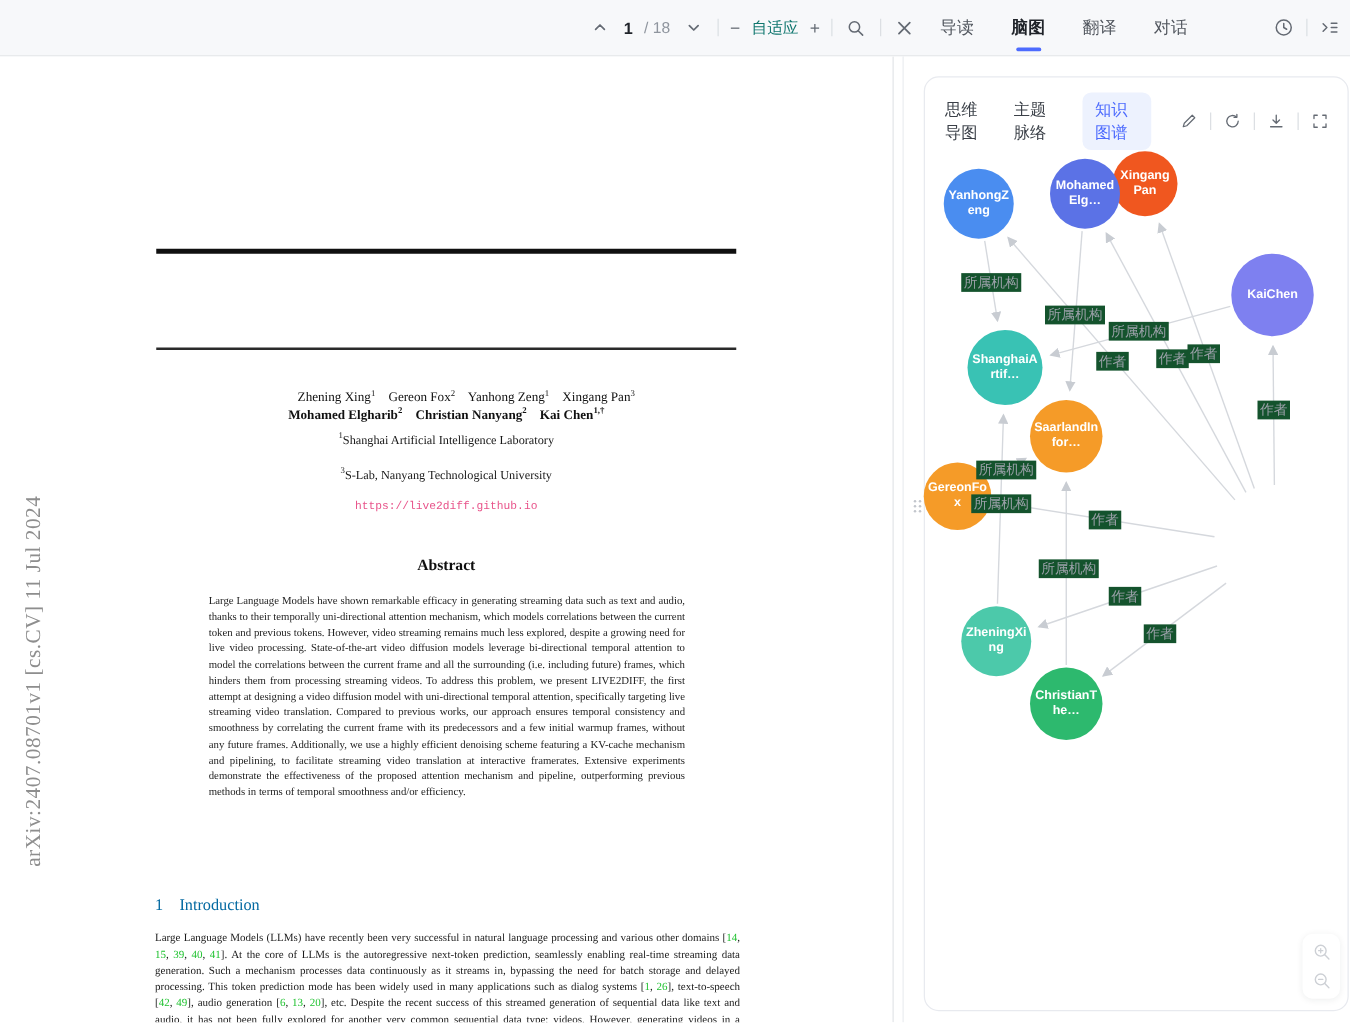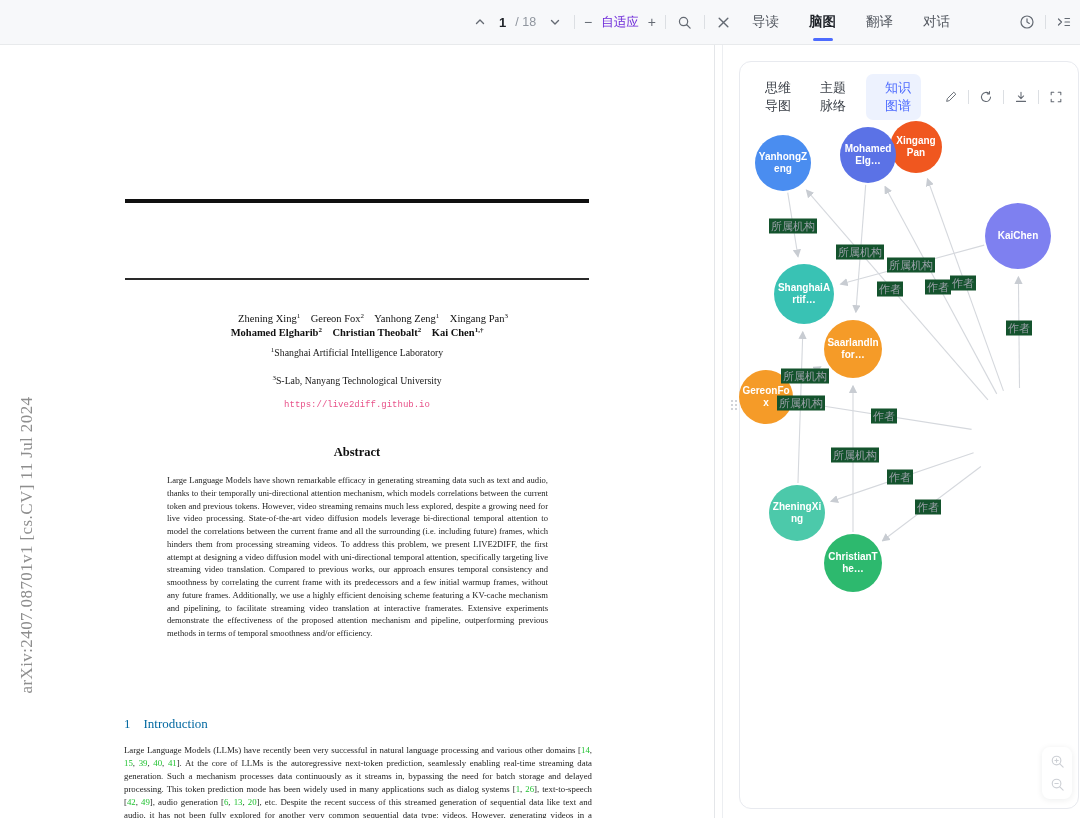--- a/index.html
+++ b/index.html
@@ -12,21 +12,21 @@
     background:#f7f8fa; border-bottom:1px solid #e8eaec; z-index:5; }
   .pdf-controls { position:absolute; left:470px; top:0; height:44px;
     display:flex; align-items:center; gap:9px; color:#646a73; }
   .icon-btn { display:flex; align-items:center; justify-content:center;
     width:20px; height:20px; border:none; background:transparent; color:#646a73; cursor:pointer; }
   .icon-btn svg { display:block; }
   .page-cur { font-size:13px; color:#1f2329; font-weight:600; }
   .page-total { font-size:12.5px; color:#8f959e; }
   .vsep { width:1px; height:14px; background:#dcdfe3; }
   .txt-btn { border:none; background:transparent; font-size:14px; color:#646a73; cursor:pointer; }
-  .fit-btn { border:none; background:transparent; font-size:12.5px; color:#6d28d9; cursor:pointer; }
+  .fit-btn { border:none; background:transparent; font-size:12.5px; color:#0f766e; cursor:pointer; }
 
   .panel-tabs { position:absolute; left:752px; top:0; height:44px;
     display:flex; align-items:center; gap:30px; }
   .panel-tab { position:relative; font-size:13.5px; color:#51565e; cursor:pointer;
     height:44px; display:flex; align-items:center; }
   .panel-tab.active { color:#1f2329; font-weight:700; }
   .panel-tab.active::after { content:""; position:absolute; left:50%;
     transform:translateX(-50%); bottom:3px; width:20px; height:3px;
     border-radius:2px; background:#4d6bfe; }
   .topbar-icons { position:absolute; right:6px; top:0; height:44px;
@@ -65,21 +65,21 @@
   .intro-h { position:absolute; left:124px; top:671px; font-size:13px; font-weight:400;
     color:#0369a1; white-space:pre; }
   .intro-p { position:absolute; left:124px; top:699px; width:468px;
     font-size:8.8px; line-height:12.95px; text-align:justify; color:#1c1c1c; }
   .cite { color:#21c231; }
 
   
   .graph-card { position:absolute; left:739px; top:61px; width:340px; height:748px;
     background:#fff; border:1px solid #e8eaef; border-radius:12px; z-index:1; }
   .graph-toolbar { display:flex; align-items:center; padding:12px 12px 10px 16px; gap:20px; }
-  .gtab { font-size:13px; color:#3b4048; cursor:pointer;text-align:right; }
+  .gtab { font-size:13px; color:#3b4048; cursor:pointer; }
   .gtab.pill { background:#edf2fe; color:#4d6bfe; font-weight:500;
     padding:5px 10px; border-radius:7px; }
   .gt-icons { margin-left:auto; display:flex; align-items:center; gap:7px; color:#8f959e; }
 
   
   #edge-svg { position:absolute; left:0; top:0; width:1080px; height:818px;
     pointer-events:none; z-index:2; }
   #graph-layer { position:absolute; left:0; top:0; width:1080px; height:818px;
     pointer-events:none; z-index:3; }
   .gnode { position:absolute; border-radius:50%; display:flex; align-items:center;
@@ -158,21 +158,21 @@
           </svg>
       </button>
     </div>
   </div>
 
   <div class="pdf-pane">
     <div class="arxiv-side">arXiv:2407.08701v1  [cs.CV]  11 Jul 2024</div>
     <div class="rule-thick"></div>
     <div class="rule-thin"></div>
     <div class="authors-l1 serif"><span>Zhening Xing</span><sup>1</sup><span>    Gereon Fox</span><sup>2</sup><span>    Yanhong Zeng</span><sup>1</sup><span>    Xingang Pan</span><sup>3</sup></div>
-    <div class="authors-l2 serif"><span>Mohamed Elgharib</span><sup>2</sup><span>    Christian Theobalt</span><sup>2</sup><span>    Kai Chen</span><sup>1,†</sup></div>
+    <div class="authors-l2 serif"><span>Mohamed Elgharib</span><sup>2</sup><span>    Christian Nanyang</span><sup>2</sup><span>    Kai Chen</span><sup>1,†</sup></div>
     <div class="affil serif" style="top:302px"><sup>1</sup><span>Shanghai Artificial Intelligence Laboratory</span></div>
     <div class="affil serif" style="top:330px"><sup>3</sup><span>S-Lab, Nanyang Technological University</span></div>
     <div class="paper-link">https://live2diff.github.io</div>
     <div class="abstract-h serif">Abstract</div>
     <div class="abstract-p serif">Large Language Models have shown remarkable efficacy in generating streaming data such as text and audio, thanks to their temporally uni-directional attention mechanism, which models correlations between the current token and previous tokens. However, video streaming remains much less explored, despite a growing need for live video processing. State-of-the-art video diffusion models leverage bi-directional temporal attention to model the correlations between the current frame and all the surrounding (i.e. including future) frames, which hinders them from processing streaming videos. To address this problem, we present LIVE2DIFF, the first attempt at designing a video diffusion model with uni-directional temporal attention, specifically targeting live streaming video translation. Compared to previous works, our approach ensures temporal consistency and smoothness by correlating the current frame with its predecessors and a few initial warmup frames, without any future frames. Additionally, we use a highly efficient denoising scheme featuring a KV-cache mechanism and pipelining, to facilitate streaming video translation at interactive framerates. Extensive experiments demonstrate the effectiveness of the proposed attention mechanism and pipeline, outperforming previous methods in terms of temporal smoothness and/or efficiency.</div>
     <div class="intro-h serif">1    Introduction</div>
     <div class="intro-p serif">Large Language Models (LLMs) have recently been very successful in natural language processing and various other domains [<span class="cite">14</span>, <span class="cite">15</span>, <span class="cite">39</span>, <span class="cite">40</span>, <span class="cite">41</span>]. At the core of LLMs is the autoregressive next-token prediction, seamlessly enabling real-time streaming data generation. Such a mechanism processes data continuously as it streams in, bypassing the need for batch storage and delayed processing. This token prediction mode has been widely used in many applications such as dialog systems [<span class="cite">1</span>, <span class="cite">26</span>], text-to-speech [<span class="cite">42</span>, <span class="cite">49</span>], audio generation [<span class="cite">6</span>, <span class="cite">13</span>, <span class="cite">20</span>], etc. Despite the recent success of this streamed generation of sequential data like text and audio, it has not been fully explored for another very common sequential data type: videos. However, generating videos in a streaming manner is clearly worth investigating given the growing practical demand, particularly in live video processing, where</div>
     <div class="track-line"></div>
   </div>
 

